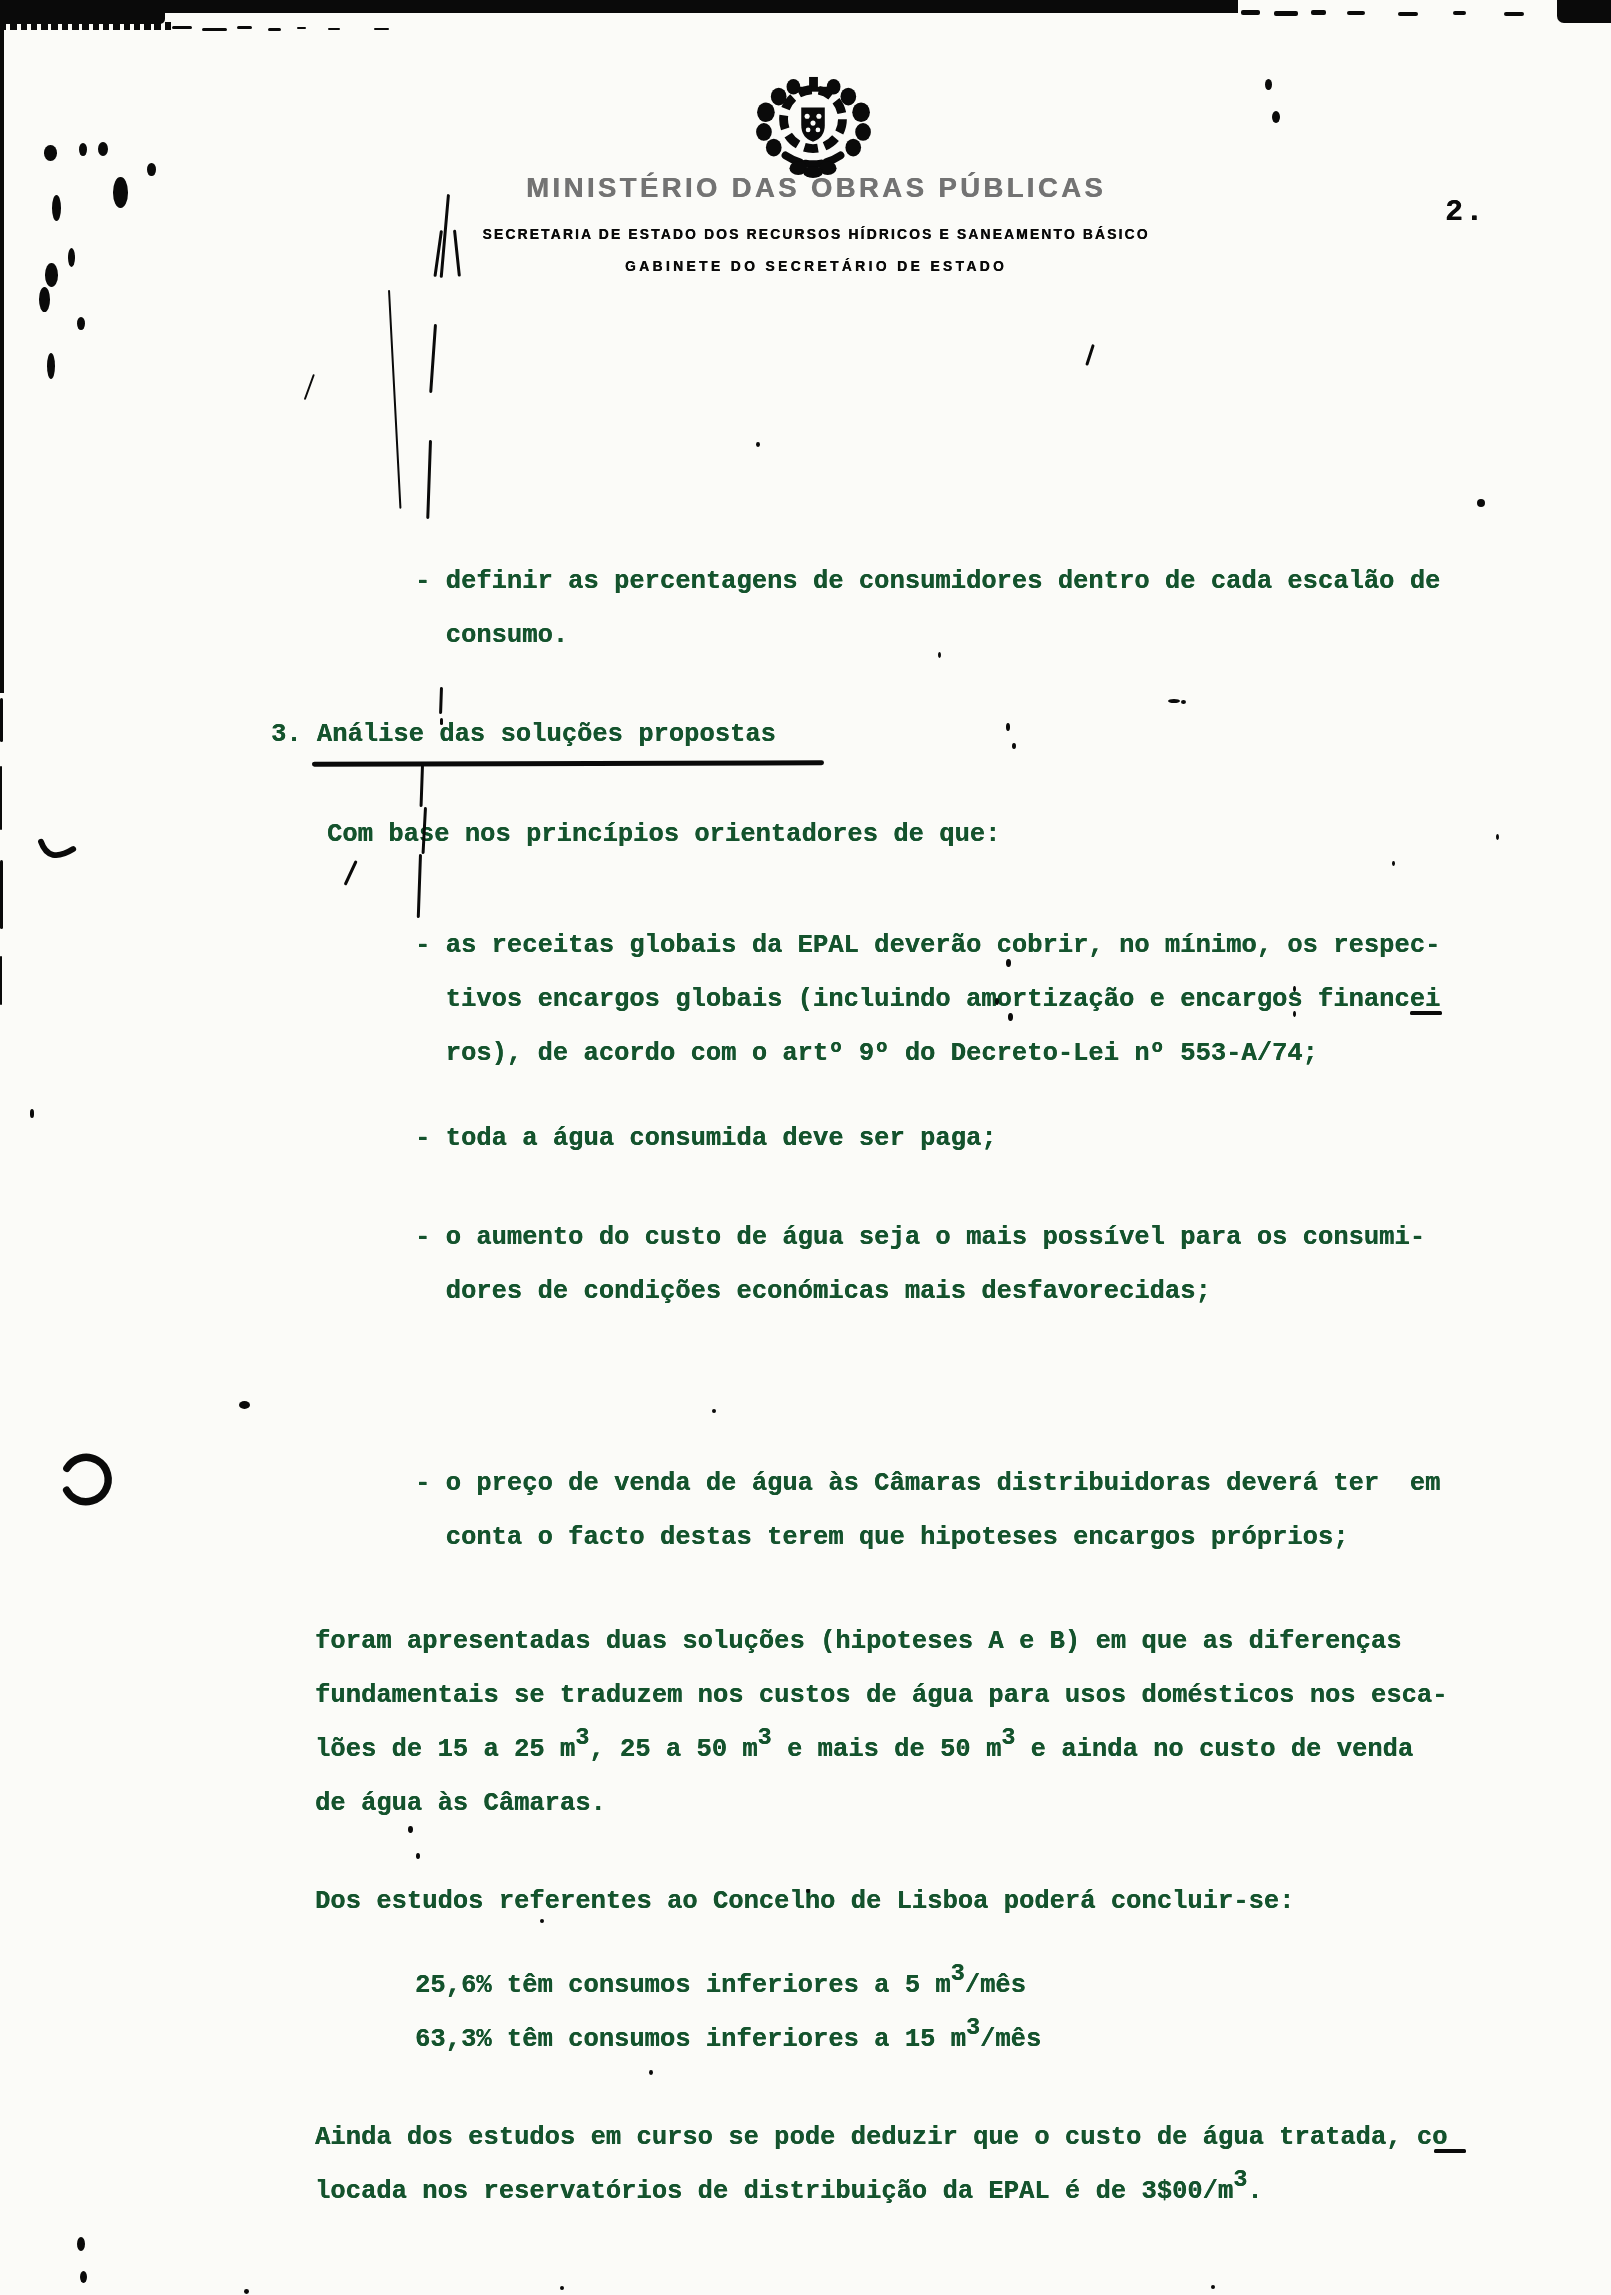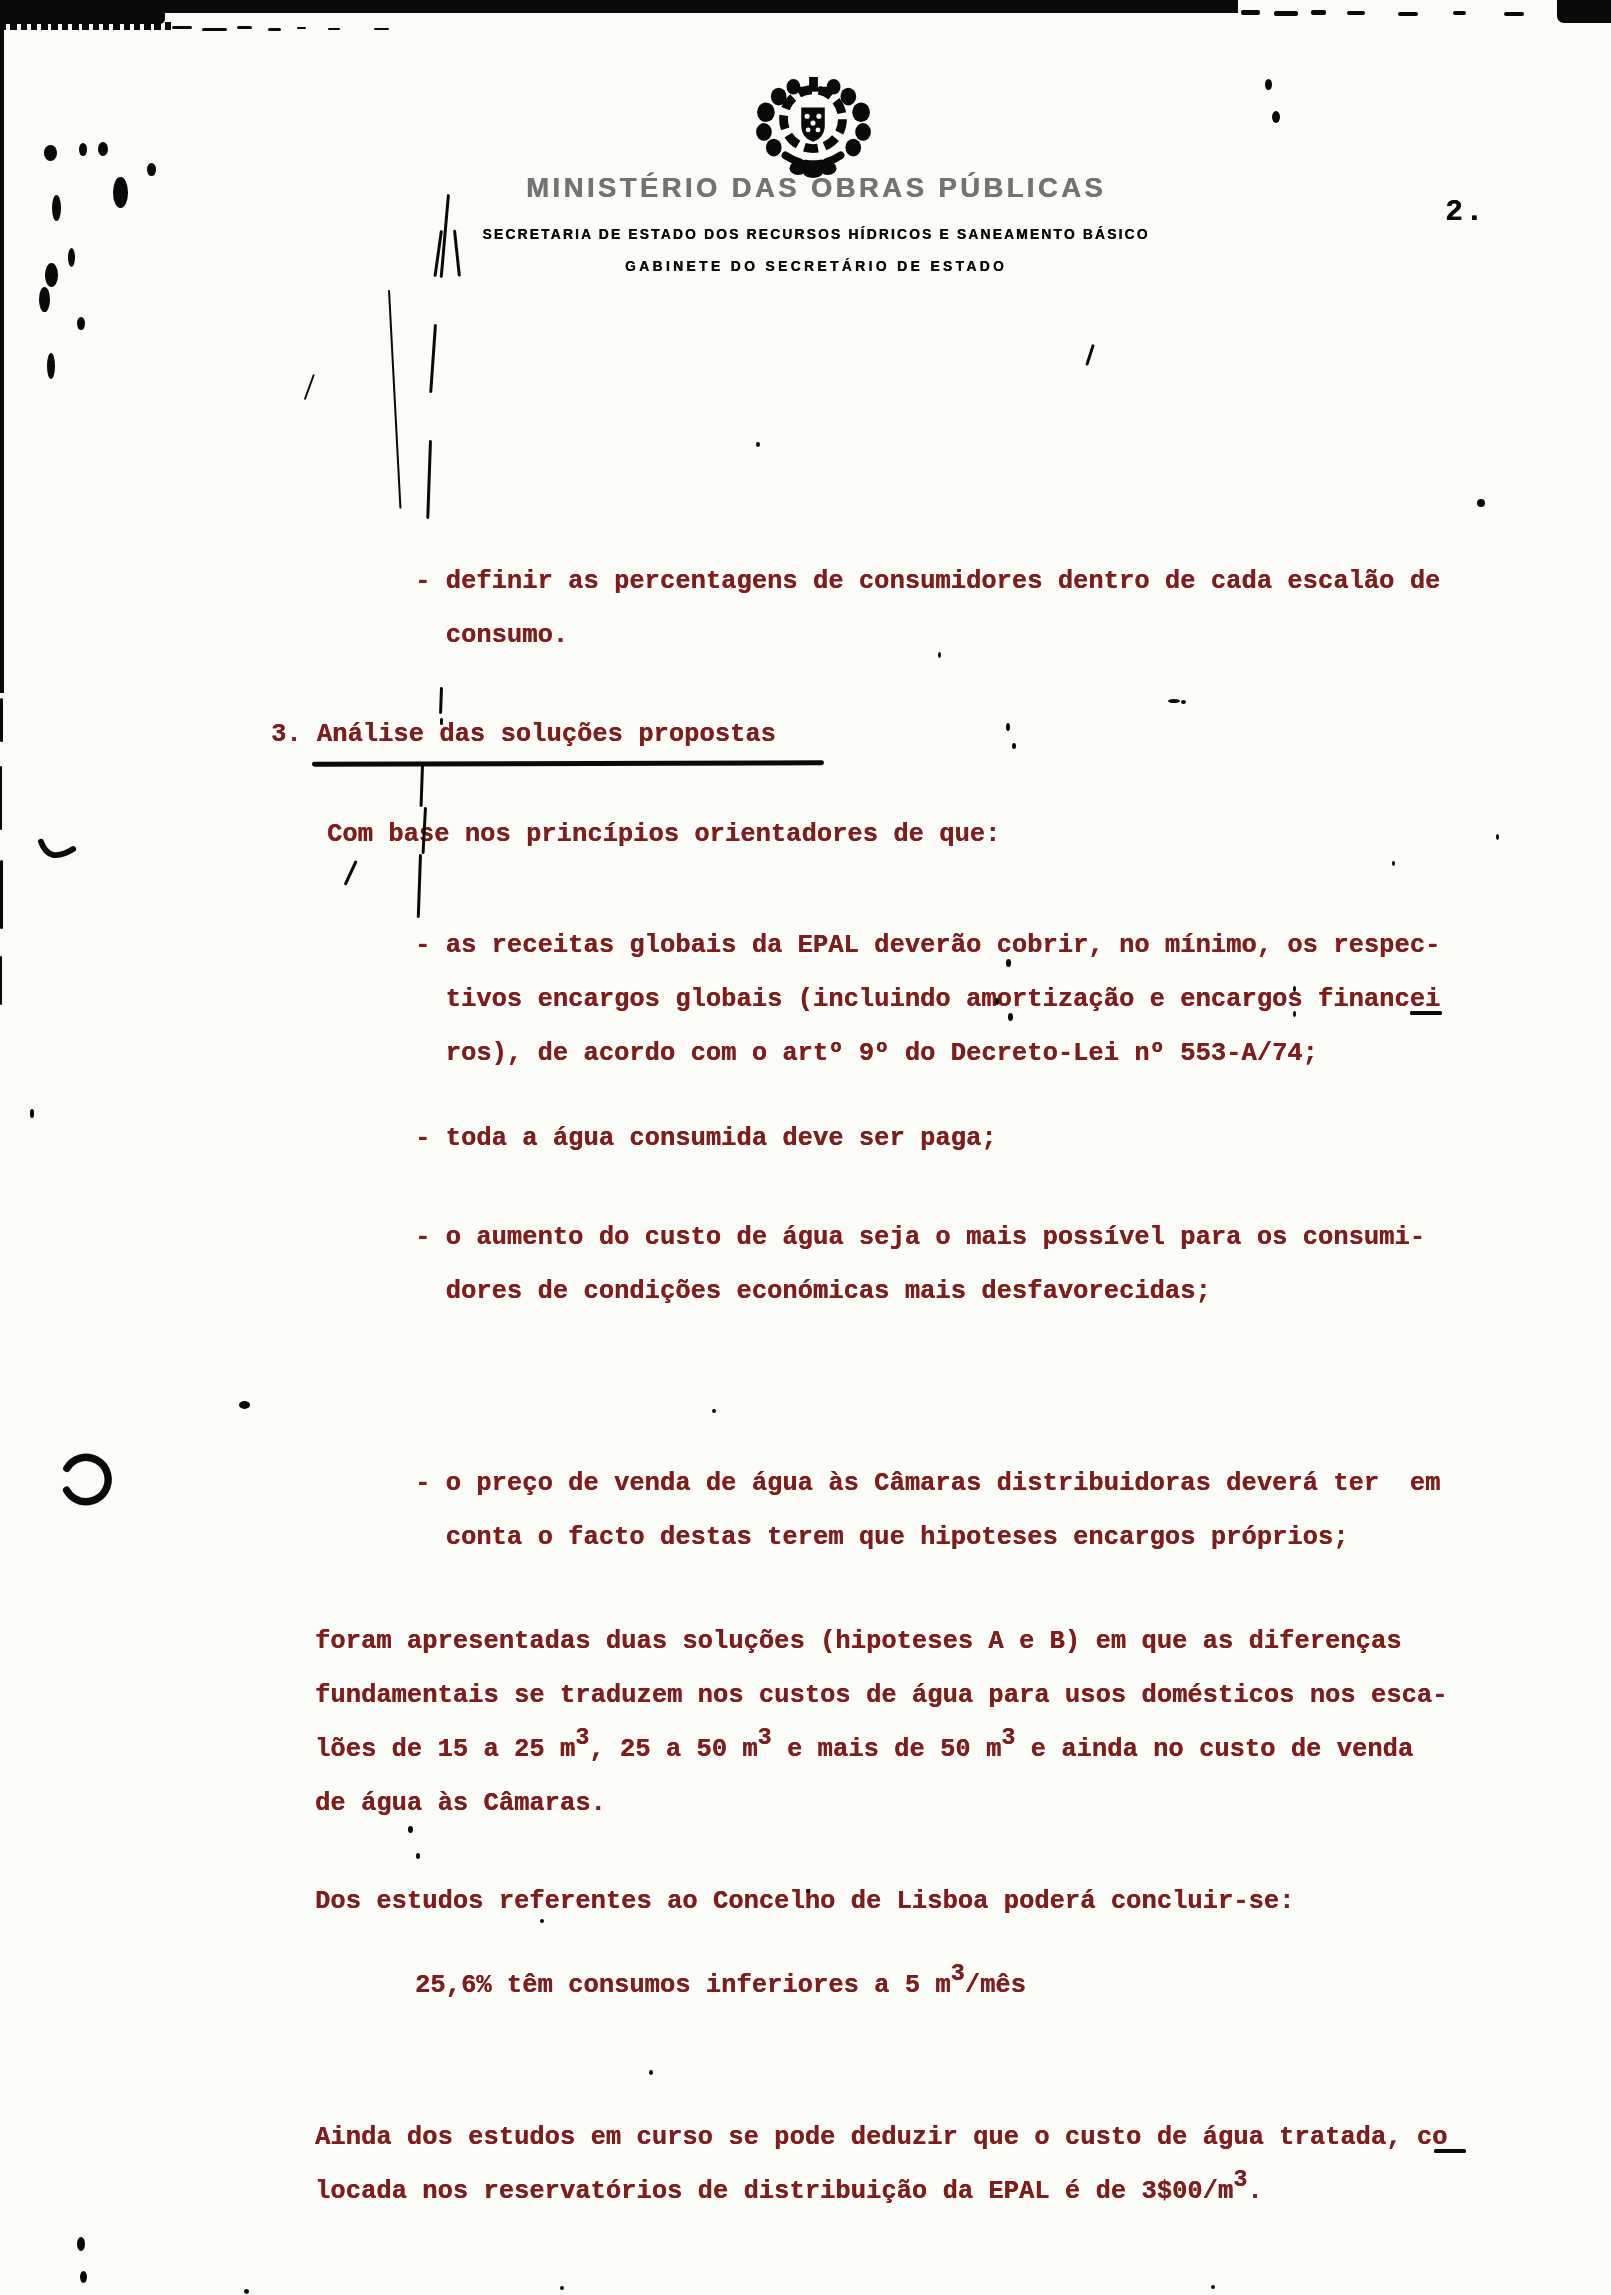--- a/index.html
+++ b/index.html
@@ -5,21 +5,21 @@
   html,body{margin:0;padding:0;background:#d9d9d5;}
   .page{
     position:relative;width:1612px;height:2295px;background:#fbfbf8;
     overflow:hidden;color:#0a0a0a;
     font-family:"Liberation Mono","DejaVu Sans Mono",monospace;
   }
   
   .block{
     position:absolute;
     font:700 25.5px/54px "Liberation Mono","DejaVu Sans Mono",monospace;
-    letter-spacing:0;color:#7f1d1d;
+    letter-spacing:0;color:#14532d;
     text-shadow:0.3px 0.2px 0 currentColor;
   }
   .line{white-space:pre;}
   .sup3{position:relative;top:-0.52em;font-size:0.92em;}
   .b-intro{left:415px;top:555px;}
   .b-heading{left:271px;top:708px;}
   .hnum{margin-right:15.2px;}
   .b-lead{left:327px;top:808px;}
   .b-p1{left:415px;top:919px;}
   .b-p2{left:415px;top:1112px;text-align:right;}
@@ -147,20 +147,21 @@
       <div class="line">lões de 15 a 25 m<span class="sup3">3</span>, 25 a 50 m<span class="sup3">3</span> e mais de 50 m<span class="sup3">3</span> e ainda no custo de venda</div>
       <div class="line">de água às Câmaras.</div>
     </div>
 
   <div class="block b-lis">
     <div class="line">Dos estudos referentes ao Concelho de Lisboa poderá concluir-se:</div>
   </div>
 
   <div class="block b-stats">
       <div class="line">25,6% têm consumos inferiores a 5 m<span class="sup3">3</span>/mês</div>
+      <div class="line">63,3% têm consumos inferiores a 15 m<span class="sup3">3</span>/mês</div>
     </div>
 
   <div class="block b-close">
       <div class="line">Ainda dos estudos em curso se pode deduzir que o custo de água tratada, co</div>
       <div class="line">locada nos reservatórios de distribuição da EPAL é de 3$00/m<span class="sup3">3</span>.</div>
     </div>
 
   <div class="cont-underline u-fin"></div>
   <div class="cont-underline u-co"></div>
 

